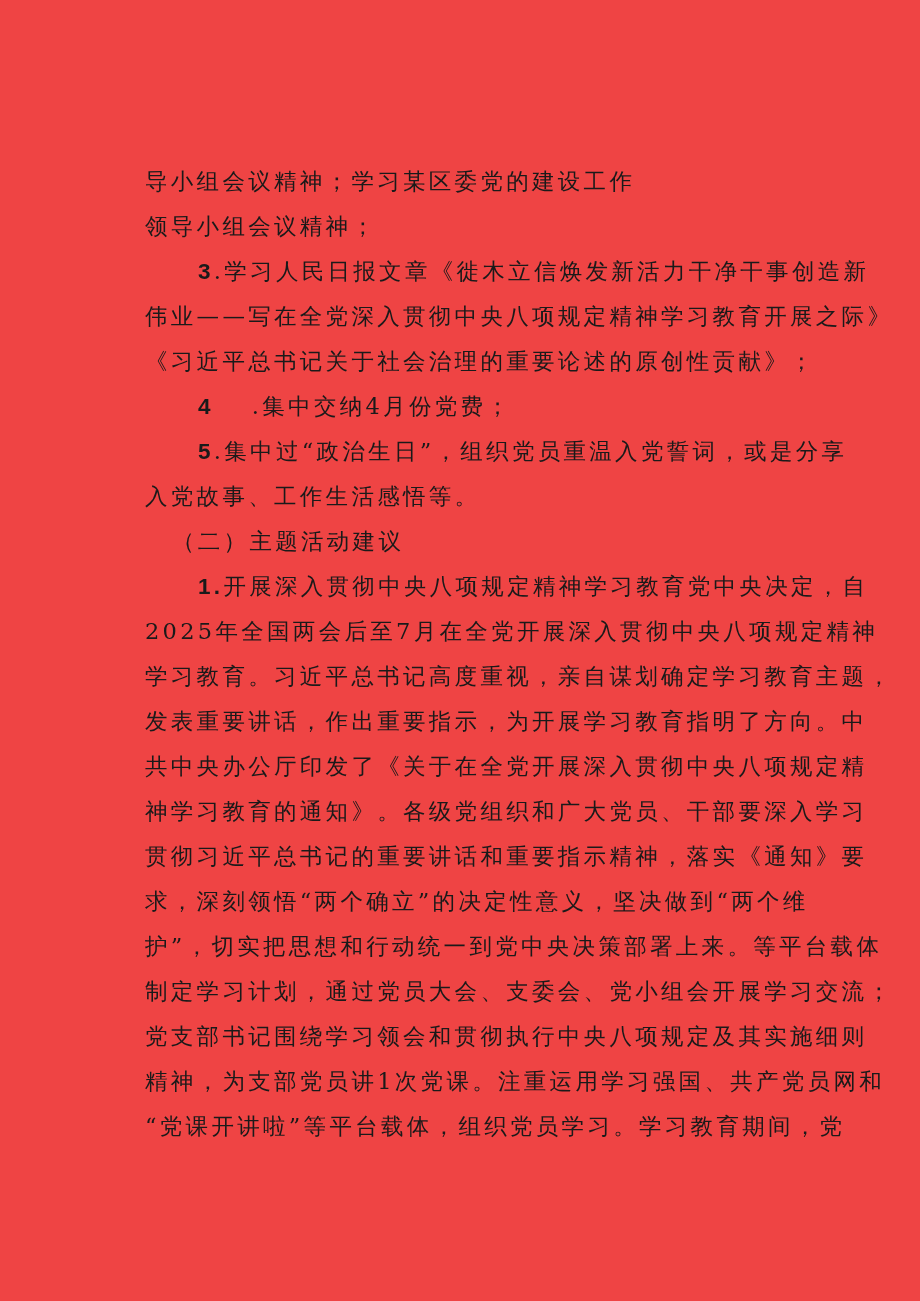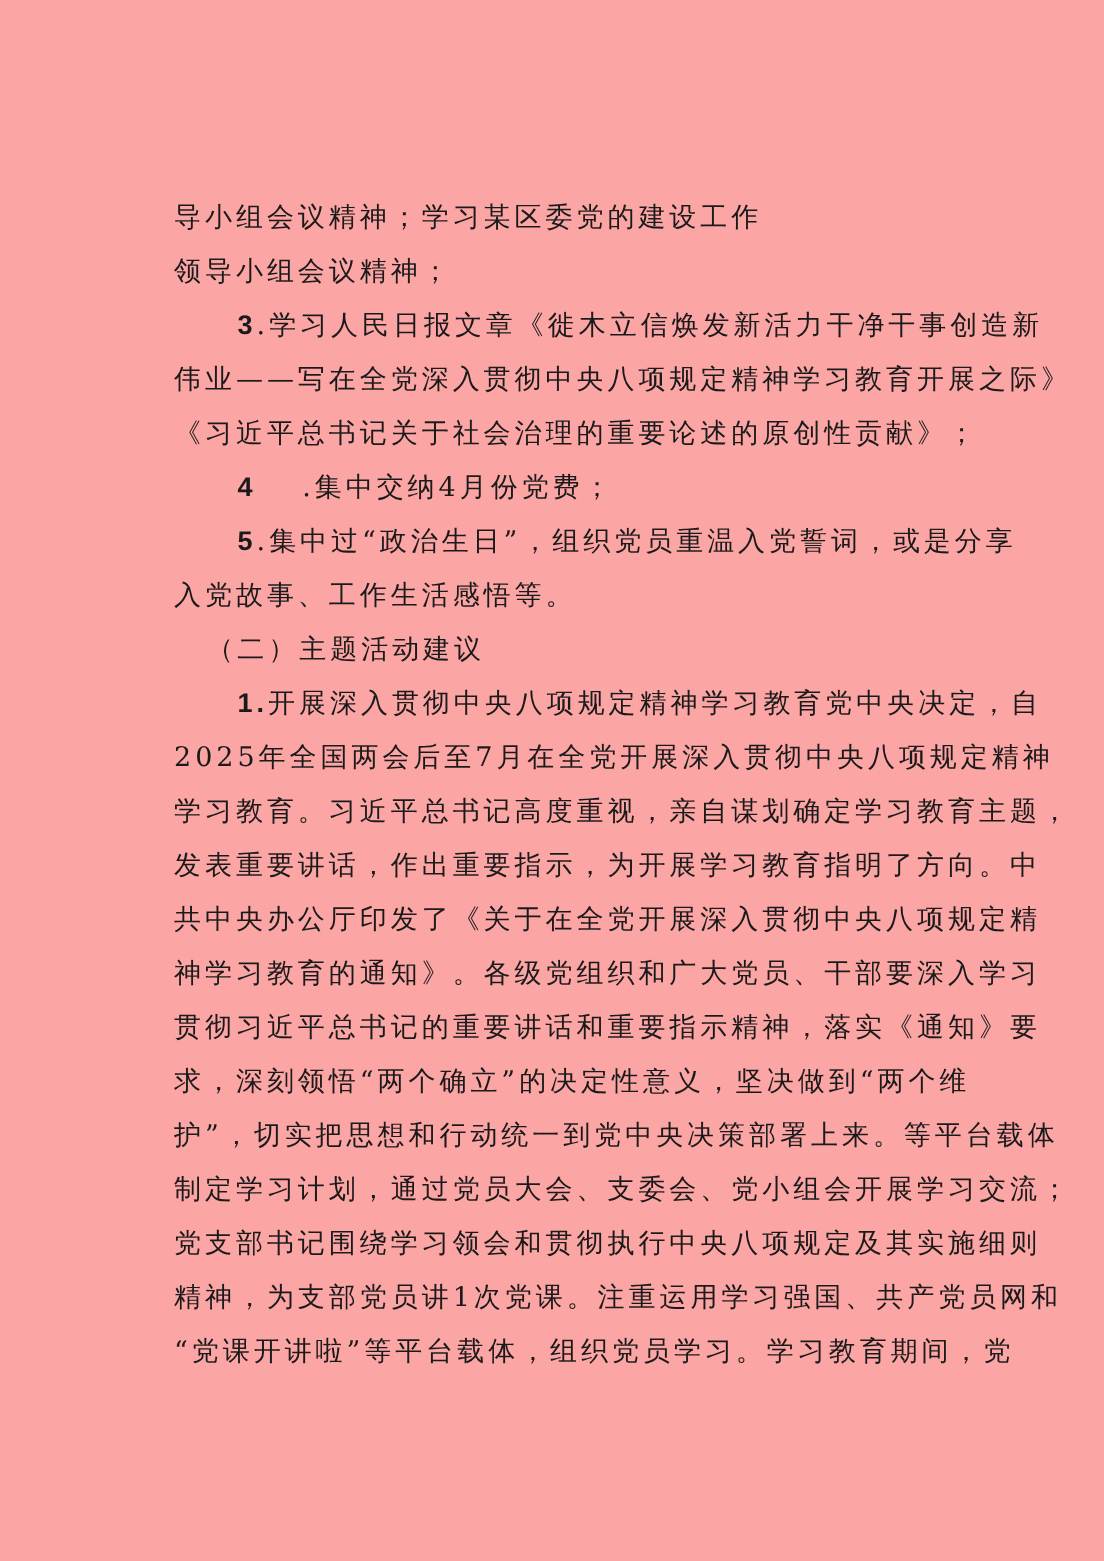--- a/index.html
+++ b/index.html
@@ -1,18 +1,18 @@
 <!DOCTYPE html>
 <html><head>
 <meta charset="utf-8">
 <style>
   html, body { margin: 0; padding: 0; background: #ffffff; }
   body { width: 920px; height: 1301px; position: relative; overflow: hidden; }
   .page {
-    position: absolute; left: 0; top: 0; width: 920px; height: 1301px; background: #fca5a5;
+    position: absolute; left: 0; top: 0; width: 920px; height: 1301px; background: #ef4444;
   }
   .line {
     position: absolute;
     left: 145px;
     height: 36px;
     line-height: 36px;
     font-family: "DejaVu Serif", "Liberation Serif", serif;
     font-size: 22.5px;
     color: #1a1a1a;
     white-space: nowrap;

